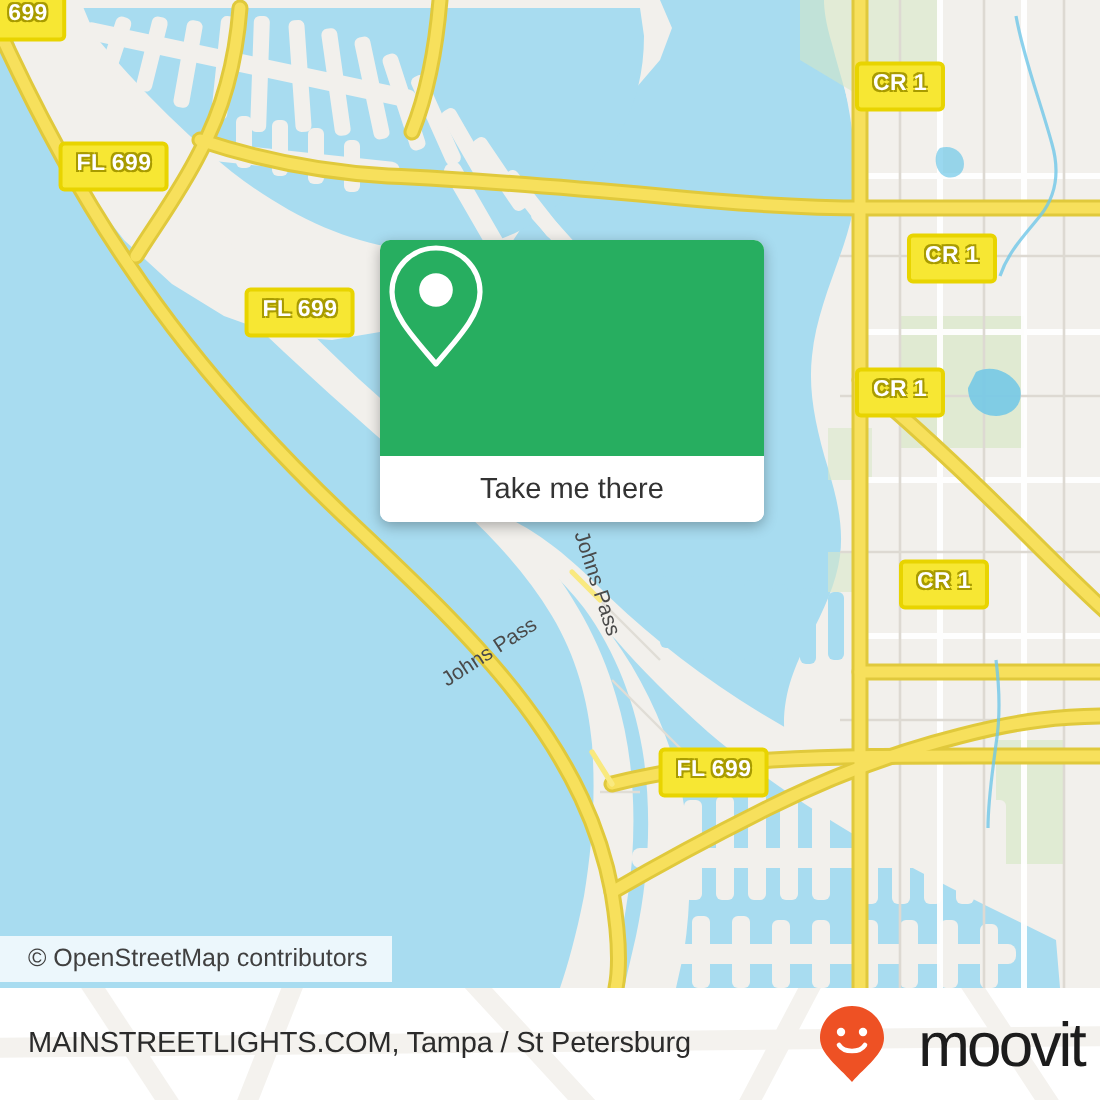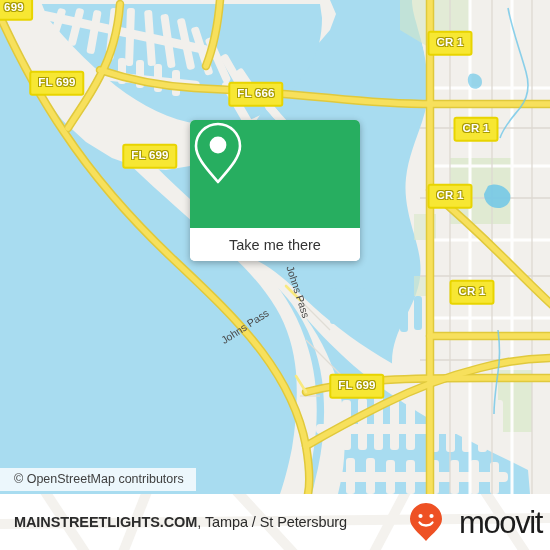--- a/index.html
+++ b/index.html
@@ -40,21 +40,21 @@
     color:#4a4a4a;
     font-size:10.5px;
     white-space:nowrap;
     transform-origin:left center;
   }
 
   
   #card{
     position:absolute;
     left:190px; top:120px;
-    width:170px; height:141px;
+    width:192px; height:141px;
     border-radius:5px;
     background:#ffffff;
     box-shadow:0 2px 7px rgba(0,0,0,.30);
     overflow:hidden;
   }
   #card-head{
     height:108px;
     background:#27ae60;
     display:flex; align-items:center; justify-content:center;
   }
@@ -89,21 +89,21 @@
     overflow:hidden;
   }
   #footer-bg { position:absolute; left:0; top:0; width:550px; height:56px; }
   #footer-title{
     position:relative;
     font-size:14.5px;
     color:#2b2b2b;
     white-space:nowrap;
     letter-spacing:-.1px;
   }
-  #footer-title .biz{ font-weight:bold; }
+  #footer-title .biz{ font-weight:normal; }
   #brand{
     position:absolute;
     right:8px; top:50%;
     transform:translateY(-50%);
     display:flex; align-items:center; gap:16px;
   }
   #brand-word{
     font-size:31px;
     color:#1c1c1c;
     letter-spacing:-1.4px;
@@ -327,21 +327,20 @@
         </g>
         <path d="M 488 186 C 496 182 506 186 510 194 C 512 202 506 208 498 208 C 490 208 484 202 484 194 Z" fill="#6fc7e8" opacity=".85"></path>
         <path d="M 470 74 C 476 72 482 76 482 82 C 482 88 476 90 472 88 C 468 86 466 78 470 74 Z" fill="#6fc7e8" opacity=".7"></path>
 
       </g>
     </svg>
 
     <div class="shield" style="left:14px;  top:8px;">699</div>
     <div class="shield" style="left:57px;  top:83px;">FL 699</div>
     <div class="shield" style="left:150px; top:156px;">FL 699</div>
-    <div class="shield" style="left:256px; top:94px;">FL 666</div>
     <div class="shield" style="left:450px; top:43px;">CR 1</div>
     <div class="shield" style="left:476px; top:129px;">CR 1</div>
     <div class="shield" style="left:450px; top:196px;">CR 1</div>
     <div class="shield" style="left:472px; top:292px;">CR 1</div>
     <div class="shield" style="left:357px; top:386px;">FL 699</div>
 
     <div class="wlabel" style="left:222px; top:335px; transform:rotate(-33deg);">Johns Pass</div>
     <div class="wlabel" style="left:290px; top:260px; transform:rotate(72deg);">Johns Pass</div>
 
     <div id="card">

